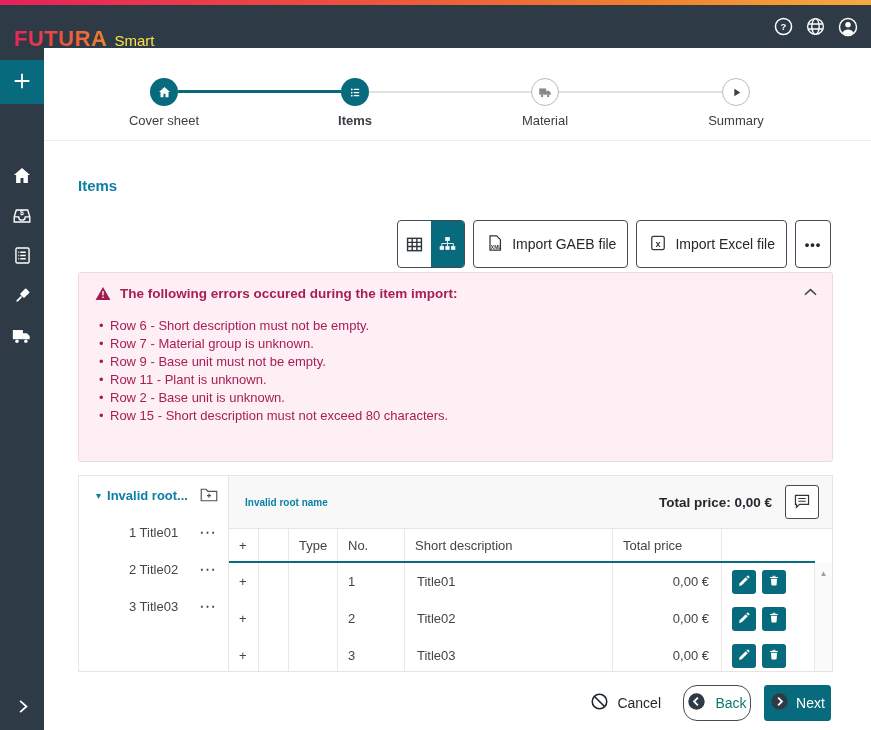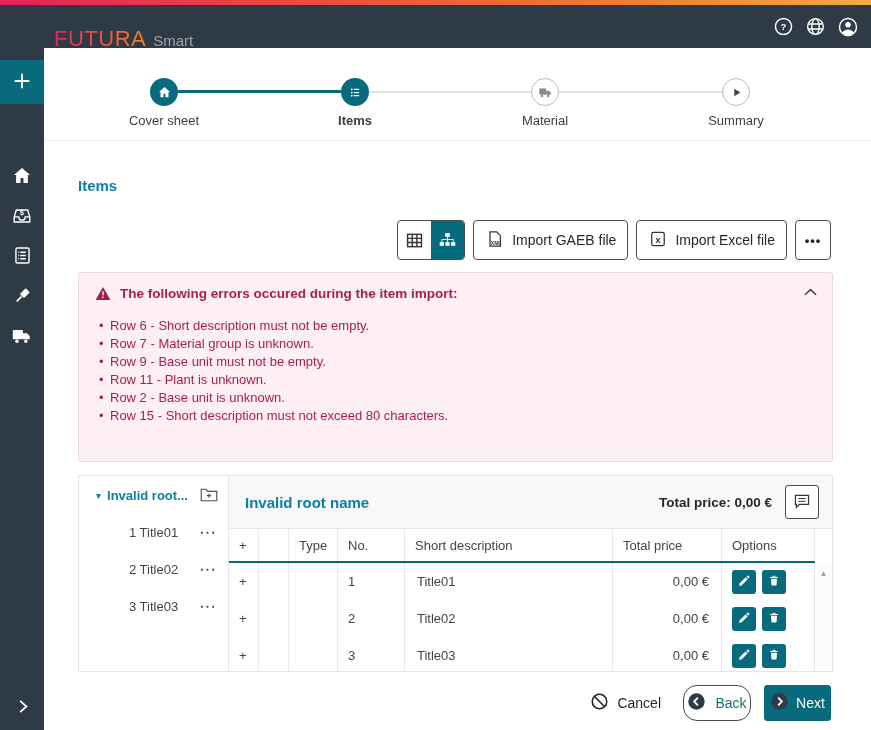--- a/index.html
+++ b/index.html
@@ -6,27 +6,27 @@
   body { background:#fff; }
   .frame { position:relative; width:871px; height:730px; overflow:hidden; background:#fff;
            font-family:"Liberation Sans", sans-serif; color:#24292e; }
 
   
   .topstrip { position:absolute; top:0; left:0; width:871px; height:5px;
               background:linear-gradient(90deg,#e6215a 0%,#ed4a41 35%,#f0812e 75%,#f5ab3f 100%); }
   .topbar { position:absolute; top:5px; left:0; width:871px; height:43px; background:#2e3b47;
             display:flex; align-items:center; }
   .brand { margin-left:14px; display:flex; align-items:baseline; }
-  .brand-main { font-weight:400; font-size:22px; letter-spacing:.5px; color:#ee5540;margin-left:40px; }
+  .brand-main { font-weight:700; font-size:22px; letter-spacing:.5px; color:#ee5540; }
   @supports ((-webkit-background-clip:text) or (background-clip:text)) {
     .brand-main { background:linear-gradient(90deg,#e8235b 0%,#ee4f3f 50%,#f0832d 100%);
                   -webkit-background-clip:text; background-clip:text;
                   -webkit-text-fill-color:transparent; color:transparent; }
   }
-  .brand-suffix { color:#a3a3a3; font-size:15px; margin-left:7px;margin-top:30px; }
+  .brand-suffix { color:#fde047; font-size:15px; margin-left:7px;margin-top:30px; }
   .topbar-icons { margin-left:auto; margin-right:12px; display:flex; align-items:center; gap:11px; }
   .tb-icon { display:flex; cursor:pointer; }
 
   
   .sidebar { position:absolute; top:48px; left:0; width:44px; height:682px; background:#2e3b47; }
   .side-add { position:absolute; top:12px; left:0; width:44px; height:44px; background:#086b7d;
               border:none; display:flex; align-items:center; justify-content:center; cursor:pointer; }
   .side-icon { position:absolute; left:0; width:44px; display:flex; justify-content:center; cursor:pointer; }
   .side-expand { position:absolute; left:0; bottom:14px; width:44px; display:flex; justify-content:center; cursor:pointer; }
 
@@ -39,21 +39,21 @@
                  display:flex; align-items:center; justify-content:center; }
   .circle-filled { background:#086b7d; }
   .circle-idle { background:#fff; border:1.5px solid #b7bbc0; }
   .step-label { margin-top:7px; font-size:13px; color:#3c4146; }
   .step-label.active { font-weight:700; }
   .stepper-divider { position:absolute; top:140px; left:44px; width:827px; height:1px; background:#ededed; }
 
   .page-title { position:absolute; top:177px; left:78px; font-size:15px; font-weight:700; color:#0d7ea6; }
 
   
-  .toolbar { position:absolute; top:220px; right:40px; height:40px; display:flex; gap:8px; }
+  .toolbar { position:absolute; top:220px; right:40px; height:48px; display:flex; gap:8px; }
   .view-toggle { width:68px; display:flex; border:1px solid #454c53; border-radius:4px; overflow:hidden; background:#fff; }
   .view-seg { flex:1; display:flex; align-items:center; justify-content:center; cursor:pointer; color:#2f363c; }
   .view-seg.active { background:#086b7d; color:#fff; }
   .btn-outline { display:flex; align-items:center; gap:7px; padding:0 11px; border:1px solid #454c53;
                  border-radius:4px; background:#fff; font-size:14px; color:#24292e; cursor:pointer;
                  font-family:inherit; }
   .btn-more { width:36px; justify-content:center; font-weight:700; letter-spacing:1px; font-size:13px; }
 
   
   .error-panel { position:absolute; top:272px; left:78px; width:755px; height:190px;
@@ -73,21 +73,21 @@
   .tree-caret { font-size:10px; color:#0d7ea6; cursor:pointer; }
   .tree-root-label { margin-left:6px; font-size:13px; font-weight:700; color:#0d7ea6; cursor:pointer; }
   .tree-root-add { margin-left:auto; margin-right:10px; display:flex; cursor:pointer; }
   .tree-item { height:37px; display:flex; align-items:center; padding-left:50px; font-size:13px; color:#3f4549; }
   .tree-item-label { cursor:pointer; }
   .tree-item-menu { margin-left:auto; margin-right:12px; font-size:17px; color:#3f4549; line-height:10px; cursor:pointer; }
 
   .table-panel { flex:1; position:relative; }
   .band { height:53px; background:#f8f8f8; border-bottom:1px solid #e6e6e6;
           display:flex; align-items:center; padding:0 13px 0 16px; }
-  .band-title { font-size:15px; font-weight:700; color:#0d7ea6; flex:1; }
+  .band-title { font-size:10px; font-weight:700; color:#0d7ea6; flex:1; }
   .band-total { font-size:13.5px; font-weight:700; color:#24292e; margin-right:13px; }
   .band-comment { width:34px; height:34px; background:#fff; border:1px solid #454c53; border-radius:3px;
                   display:flex; align-items:center; justify-content:center; cursor:pointer; }
 
   .tbl-header, .tbl-row { display:grid; grid-template-columns:30px 30px 49px 67px 1fr 109px 93px;
                           margin-right:17px; }
   .tbl-header { height:34px; border-bottom:2px solid #086b7d; }
   .tbl-header > div { display:flex; align-items:center; border-right:1px solid #e8e8e8;
                       font-size:13px; color:#3f4549; padding-left:10px; }
   .th-plus { font-size:17px; cursor:pointer; }
@@ -357,21 +357,20 @@
         </button>
       </div>
 
       <div class="tbl-header">
         <div class="th-plus">+</div>
         <div></div>
         <div>Type</div>
         <div>No.</div>
         <div>Short description</div>
         <div>Total price</div>
-        <div>Options</div>
       </div>
 
       <div class="tbl-row">
         <div class="cell-plus">+</div>
         <div></div>
         <div></div>
         <div>1</div>
         <div class="cell-desc">Title01</div>
         <div class="cell-price">0,00 €</div>
         <div class="cell-opts">

